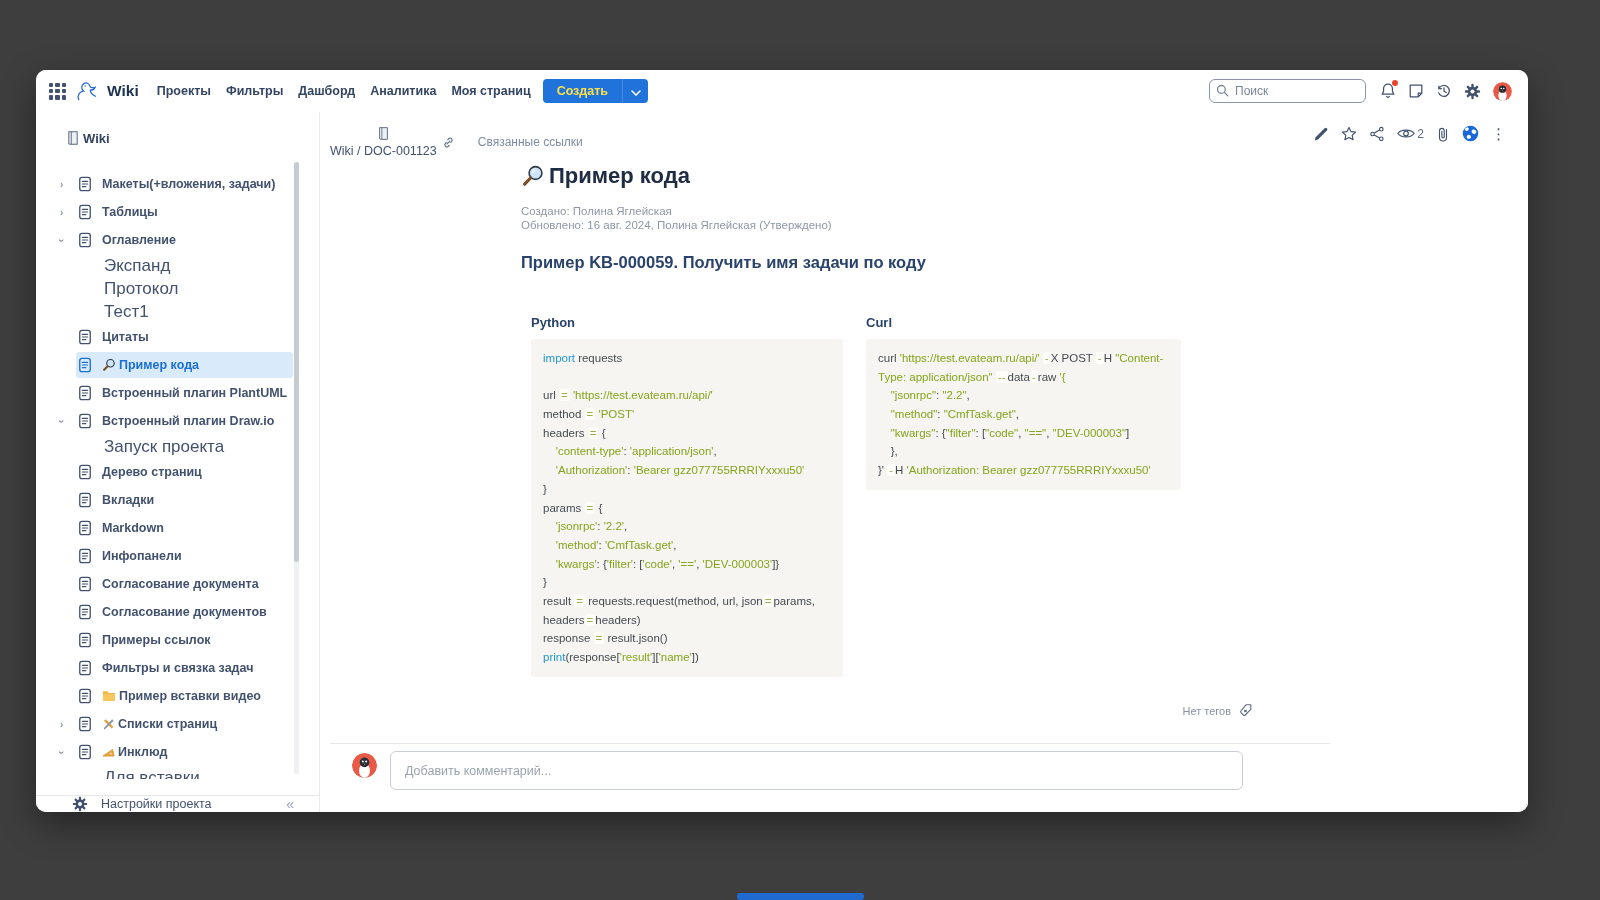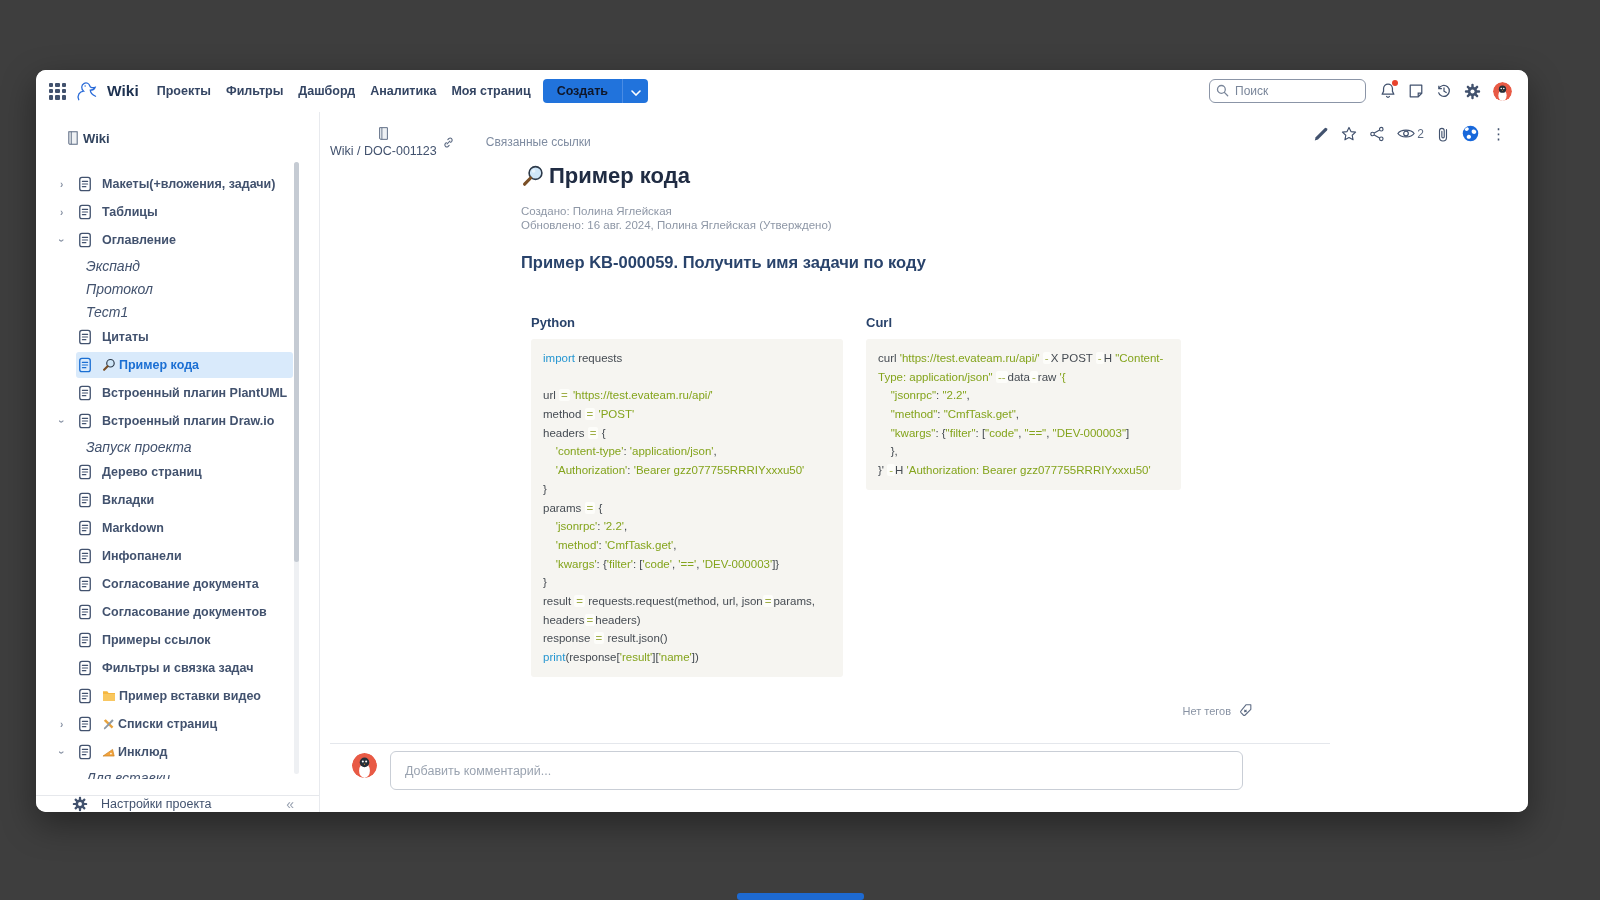--- a/index.html
+++ b/index.html
@@ -12,42 +12,42 @@
   
   .topbar { position:absolute; left:0; top:0; right:0; height:42px; display:flex; align-items:center;
     padding:0 16px 0 13px; background:#fff; }
   .grid-ic { width:17px; height:17px; display:grid; grid-template-columns:repeat(3,1fr); gap:2.2px; margin-right:9px; cursor:pointer;}
   .grid-ic i { background:#42526e; border-radius:1px; }
   .logo { margin-right:5px; display:flex; }
   .appname { font-size:15.5px; font-weight:700; color:#1d3150; margin-right:18px; }
   .nav { display:flex; gap:15px; align-items:center; }
   .nav-item { font-size:12.5px; font-weight:600; color:#344563; cursor:pointer; white-space:nowrap; }
   .create-split { display:flex; margin-left:12px; }
-  .btn-create { background:#2173dc; color:#0f172a; font-size:12.5px; font-weight:600; border:none;
+  .btn-create { background:#2173dc; color:#fde047; font-size:12.5px; font-weight:600; border:none;
     height:24px; padding:0 14px; border-radius:4px 0 0 4px; cursor:pointer; font-family:inherit; }
   .btn-create-dd { background:#2173dc; border:none; border-left:1px solid #4a8ce4; width:26px; height:24px;
     border-radius:0 4px 4px 0; cursor:pointer; display:flex; align-items:center; justify-content:center; }
   .search-wrap { margin-left:auto; position:relative; width:157px; height:24px; }
   .search-wrap svg { position:absolute; left:7px; top:5px; }
   .search-input { width:100%; height:100%; border:1px solid #8b95a7; border-radius:6px; font-size:12px;
     padding:0 8px 0 25px; color:#42526e; outline:none; font-family:inherit; }
   .search-input::placeholder { color:#7a869a; }
   .tb-icons { display:flex; align-items:center; gap:12px; margin-left:14px; }
   .tb-ic { position:relative; display:flex; cursor:pointer; }
   .red-dot { position:absolute; right:-2px; top:-2px; width:6px; height:6px; border-radius:50%; background:#e8432d; }
   .avatar { width:19px; height:19px; border-radius:50%; overflow:hidden; display:flex; cursor:pointer; }
 
   
   .sidebar { position:absolute; left:0; top:42px; width:284px; bottom:0; border-right:1px solid #e8eaee; background:#fff; }
   .sb-header { position:absolute; left:30px; top:18px; display:flex; align-items:center; gap:3px;
     font-size:13px; font-weight:700; color:#32445f; }
   .sb-tree { position:absolute; left:0; top:50px; right:0; height:617px; overflow:hidden; padding-top:8px; }
   .tree-row { position:relative; display:flex; align-items:center; height:28px; padding-left:24px;
     font-size:12.5px; font-weight:600; color:#42526e; cursor:pointer; }
-  .tree-row.child { height:23px; padding-left:50px; font-weight:400; font-size:14px;font-style:italic; }
+  .tree-row.child { height:23px; padding-left:68px; font-weight:400; font-size:17px; }
   .tree-row .chev { width:18px; font-size:10px; color:#8a94a6; display:inline-block; }
   .tree-row .chev span { display:inline-block; }
   .tree-row .chev.down span { transform:rotate(90deg); }
   .tree-row .docic { width:15px; margin-right:9px; color:#42526e; display:flex; }
   .tree-row .emo { display:flex; margin-right:3px; }
   .tree-row .lbl { position:relative; z-index:1; white-space:nowrap; }
   .tree-row.selected::before { content:""; position:absolute; left:40px; right:26px; top:1px; bottom:1px;
     background:#d9eafb; border-radius:3px; }
   .tree-row.selected .docic { color:#1b6fd3; position:relative; z-index:1; }
   .tree-row.selected .lbl { color:#1b6fd3; }
@@ -57,21 +57,21 @@
   .sb-thumb { position:absolute; left:0; top:0; width:5px; height:400px; background:#c5cbd3; border-radius:3px; }
   .sb-footer { position:absolute; left:0; right:0; bottom:0; height:17px; border-top:1px solid #e6e8ec;
     display:flex; align-items:center; padding-left:36px; gap:13px; }
   .sb-footer .lbl { font-size:12.5px; color:#42526e; cursor:pointer; }
   .collapse { position:absolute; right:26px; font-size:14px; color:#98a1b0; cursor:pointer; letter-spacing:-1px; }
 
   
   .main { position:absolute; left:284px; top:42px; right:0; bottom:0; background:#fff; }
   .crumb-row { position:absolute; left:10px; top:14px; display:flex; align-items:center; gap:5px; }
   .crumb { font-size:12.5px; color:#42526e; cursor:pointer; display:flex; align-items:center; gap:3px;flex-direction:column; }
-  .related { font-size:12px; color:#7f8ca1; margin-left:26px; cursor:pointer; }
+  .related { font-size:12px; color:#7f8ca1; margin-left:18px; cursor:pointer; }
   .actions { position:absolute; top:13px; right:22px; display:flex; align-items:center; gap:12px; }
   .act { display:flex; align-items:center; cursor:pointer; }
   .view-count { font-size:12px; color:#5e6c84; margin-left:2px; }
   .kebab { font-size:15px; color:#42526e; line-height:1; cursor:pointer; }
 
   .article { position:absolute; left:201px; top:51px; width:820px; }
   .title-row { position:absolute; left:0; top:0; display:flex; align-items:center; gap:4px; }
   .page-title { font-size:22px; font-weight:700; color:#202c43; }
   .meta { position:absolute; left:0; top:42px; font-size:11.5px; color:#8e97a6; line-height:13.5px; }
   .section-heading { position:absolute; left:0; top:90px; font-size:16.5px; font-weight:700; color:#29436b; }

